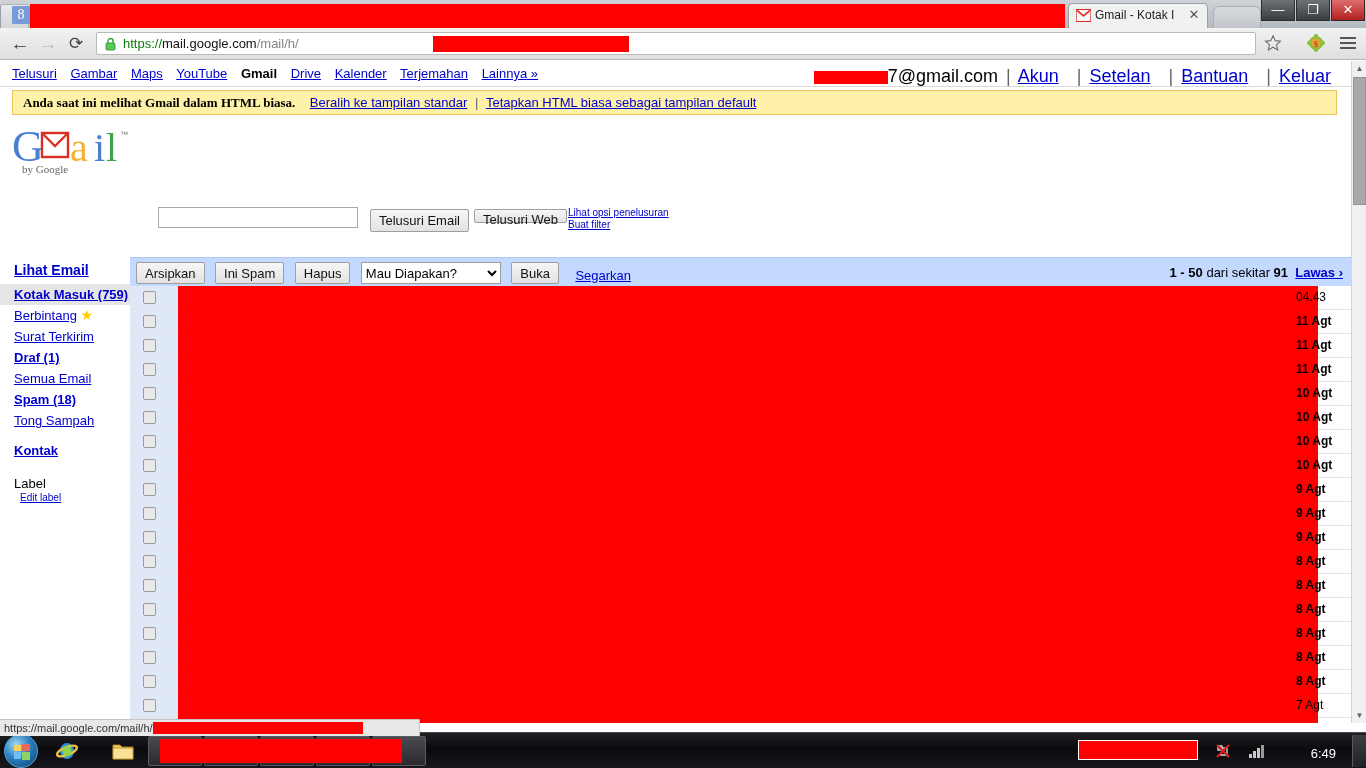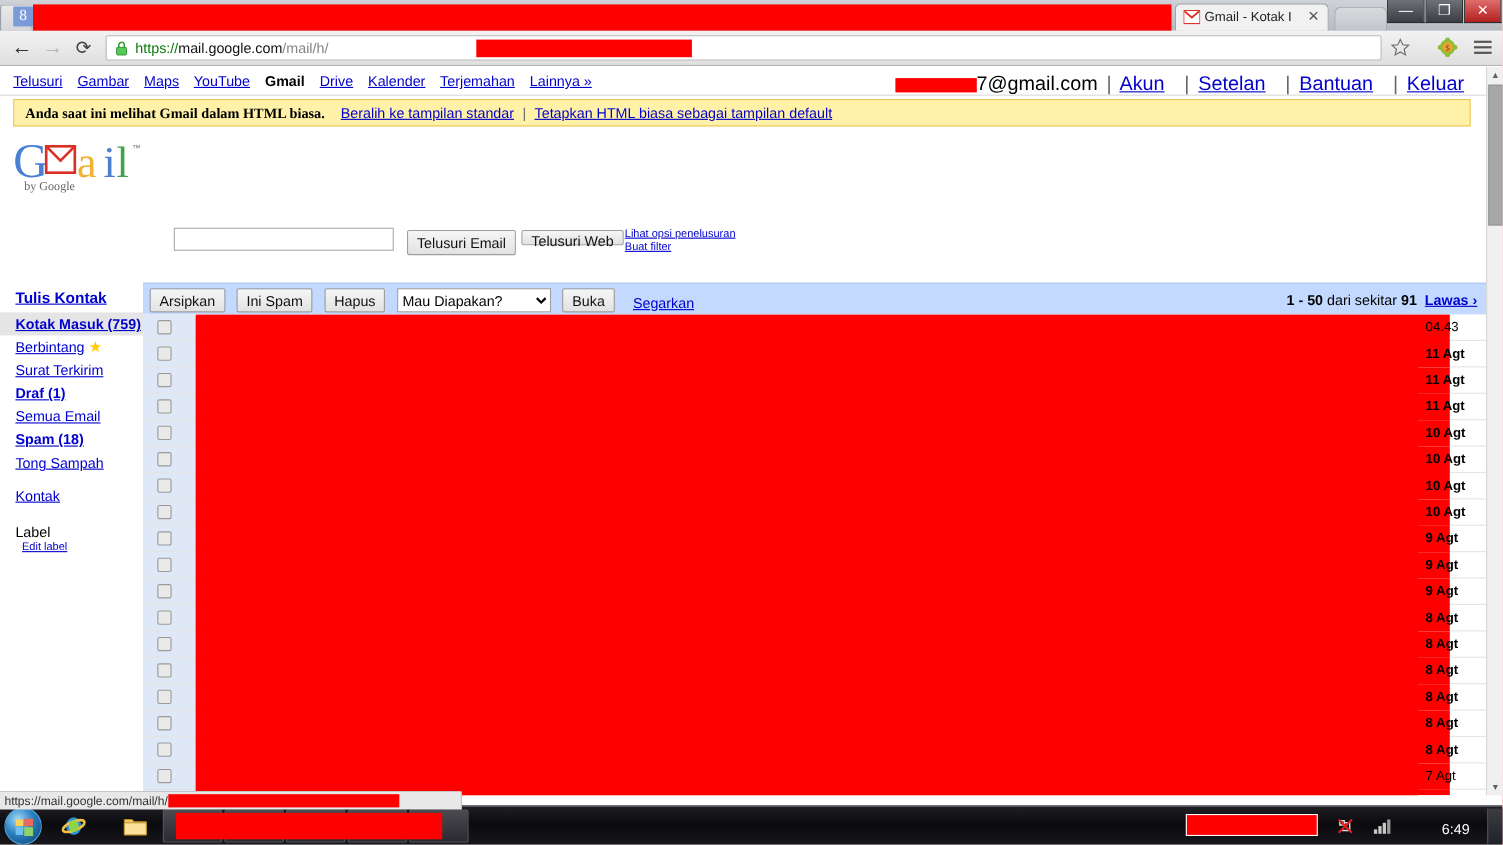--- a/index.html
+++ b/index.html
@@ -187,21 +187,21 @@
   .nav-list { list-style: none; }
   .nav-list li { padding: 2px 0 2px 14px; line-height: 17px; }
   .nav-list li a { color: #00c; text-decoration: underline; }
   .nav-list li.sel {
     background: #e5e5e5; padding-top: 2px; padding-bottom: 2px;
   }
   .nav-list li.sel a { font-weight: bold; }
   .nav-list li.bold a { font-weight: bold; }
   .star-glyph { color: #fc0; font-size: 14px; }
   .nav-contacts { padding: 12px 0 4px 14px; }
-  .nav-contacts a { color: #00c; font-weight: normal; text-decoration: underline; text-align: right; }
+  .nav-contacts a { color: #00c; font-weight: bold; text-decoration: underline; text-align: right; }
   .nav-label-hdr { padding: 14px 0 0 14px; color: #000; font-size: 13px; }
   .nav-editlabel { padding: 1px 0 0 20px; font-size: 10px; }
   .nav-editlabel a { color: #00c; text-decoration: underline; }
 
   
   .main {
     position: absolute; left: 130px; top: 196px; width: 1221px; height: 466px;
   }
   .toolbar {
     position: relative; height: 29px; background: #c3d9ff;
@@ -451,21 +451,21 @@
   <input class="search-input" value="" style="">
   <button class="btn btn-search-email">Telusuri Email</button>
   <button class="btn btn-search-web">Telusuri Web</button>
   <div class="search-links">
     <a>Lihat opsi penelusuran</a>
     <a>Buat filter</a>
   </div>
 
   <div class="leftnav">
     <div class="nav-compose">
-      <a>Tulis Kontak</a>
+      <a>Lihat Email</a>
     </div>
     <ul class="nav-list">
       <li class="sel">
         <a>Kotak Masuk (759)</a>
       </li>
       <li>
         <a>Berbintang</a>
         <span class="star-glyph">★</span>
       </li>
       <li>

